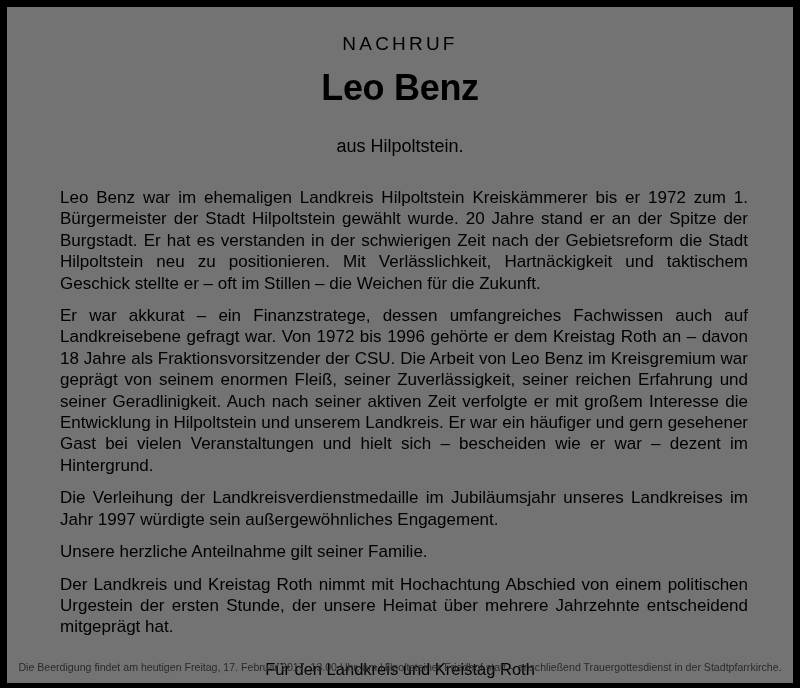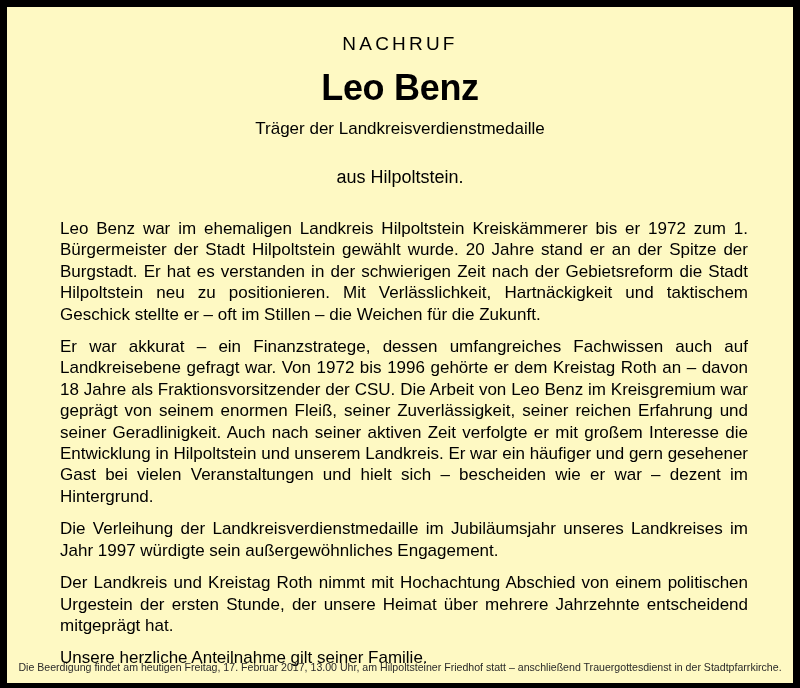--- a/index.html
+++ b/index.html
@@ -12,21 +12,21 @@
     height: 688px;
     overflow: hidden;
     font-family: "Liberation Sans", sans-serif;
     color: #000000;
   }
 
   .notice {
     box-sizing: border-box;
     width: 800px;
     height: 688px;
-    background: #fef9c3;
+    background: #737373;
     border-top: 7px solid #000000;
     border-left: 7px solid #000000;
     border-right: 7px solid #000000;
     border-bottom: 5px solid #000000;
     padding: 0;
     position: relative;
   }
 
   .inner {
     box-sizing: border-box;
@@ -129,30 +129,29 @@
 <body>
 
 <div class="notice">
   <div class="inner">
 
     <h1 class="nachruf-title">NACHRUF</h1>
 
 
     <p class="deceased-name">Leo Benz</p>
 
-    <p class="honorific">Träger der Landkreisverdienstmedaille</p>
 
     <p class="origin-line">aus Hilpoltstein.</p>
 
     <div class="body-block">
       <p class="body-par">Leo Benz war im ehemaligen Landkreis Hilpoltstein Kreiskämmerer bis er 1972 zum 1. Bürgermeister der Stadt Hilpoltstein gewählt wurde. 20 Jahre stand er an der Spitze der Burgstadt. Er hat es verstanden in der schwierigen Zeit nach der Gebietsreform die Stadt Hilpoltstein neu zu positionieren. Mit Verlässlichkeit, Hartnäckigkeit und taktischem Geschick stellte er – oft im Stillen – die Weichen für die Zukunft.</p>
       <p class="body-par">Er war akkurat – ein Finanzstratege, dessen umfangreiches Fachwissen auch auf Landkreisebene gefragt war. Von 1972 bis 1996 gehörte er dem Kreistag Roth an – davon 18 Jahre als Fraktionsvorsitzender der CSU. Die Arbeit von Leo Benz im Kreisgremium war geprägt von seinem enormen Fleiß, seiner Zuverlässigkeit, seiner reichen Erfahrung und seiner Geradlinigkeit. Auch nach seiner aktiven Zeit verfolgte er mit großem Interesse die Entwicklung in Hilpoltstein und unserem Landkreis. Er war ein häufiger und gern gesehener Gast bei vielen Veranstaltungen und hielt sich – bescheiden wie er war – dezent im Hintergrund.</p>
       <p class="body-par">Die Verleihung der Landkreisverdienstmedaille im Jubiläumsjahr unseres Landkreises im Jahr 1997 würdigte sein außergewöhnliches Engagement.</p>
+      <p class="body-par">Unsere herzliche Anteilnahme gilt seiner Familie.</p>
       <p class="body-par">Der Landkreis und Kreistag Roth nimmt mit Hochachtung Abschied von einem politischen Urgestein der ersten Stunde, der unsere Heimat über mehrere Jahrzehnte entscheidend mitgeprägt hat.</p>
-      <p class="body-par">Unsere herzliche Anteilnahme gilt seiner Familie.</p>
     </div>
 
     <div class="signature">
       <p class="sig-for">Für den Landkreis und Kreistag Roth</p>
       <p class="sig-name">Herbert Eckstein</p>
 
     </div>
 
     <p class="footer-note">Die Beerdigung findet am heutigen Freitag, 17. Februar 2017, 13.00 Uhr, am Hilpoltsteiner Friedhof statt – anschließend Trauergottesdienst in der Stadtpfarrkirche.</p>
 

